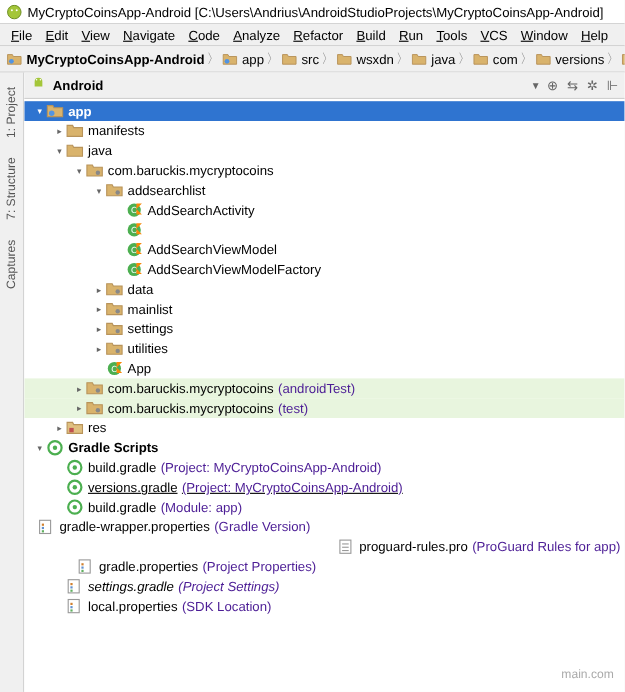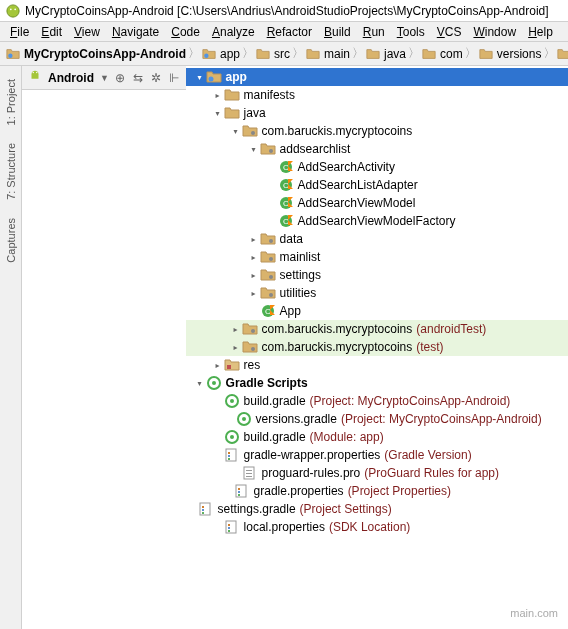--- a/index.html
+++ b/index.html
@@ -9,34 +9,34 @@
 .window-title { font-size: 12px; white-space: nowrap; overflow: hidden; }
 .menubar { height: 20px; background: #f0f0f0; display: flex; align-items: center; padding: 0 4px; border-bottom: 1px solid #d0d0d0; }
 .menubar-item { padding: 2px 6px; cursor: default; }
 .menubar-item u { text-decoration: underline; }
 .breadcrumbs { height: 24px; background: #f0f0f0; display: flex; align-items: center; padding: 0 6px; gap: 2px; border-bottom: 1px solid #d0d0d0; overflow: hidden; }
 .bc-item { display: flex; align-items: center; gap: 4px; white-space: nowrap; }
 .bc-sep { color: #888; }
 .main { display: flex; height: calc(629px - 22px - 20px - 24px); }
 .left-gutter { width: 22px; background: #f0f0f0; border-right: 1px solid #d0d0d0; display: flex; flex-direction: column; align-items: center; padding-top: 6px; gap: 4px; }
 .gutter-tab { writing-mode: vertical-rl; transform: rotate(180deg); font-size: 11px; padding: 6px 2px; color: #555; border: 1px solid transparent; cursor: default; display: flex; align-items: center; gap: 3px; }
-.panel { flex: 1; background: #fff; display: flex; flex-direction: row; overflow: hidden; }
+.panel { flex: 1; background: #fff; display: flex; flex-direction: column; overflow: hidden; }
 .panel-header { height: 24px; background: #f0f0f0; border-bottom: 1px solid #d0d0d0; display: flex; align-items: center; padding: 0 6px; gap: 6px; }
 .ph-title { flex: 1; font-weight: bold; }
 .ph-icons { display: flex; gap: 8px; color: #666; }
 .ph-icons span { cursor: default; }
 .tree { flex: 1; overflow: auto; padding: 2px 0; }
 .tree-row { display: flex; align-items: center; height: 18px; padding-right: 4px; white-space: nowrap; }
 .tree-row.selected { background: #2f74d0; color: #fff; }
 .tree-row.hl { background: #e8f5de; }
 .arrow { width: 12px; display: inline-flex; justify-content: center; font-size: 8px; color: #666; cursor: default; }
 .tree-row.selected .arrow { color: #fff; }
 .icon { width: 16px; height: 16px; margin-right: 4px; display: inline-flex; align-items: center; justify-content: center; }
 .node-label { }
-.node-hint { color: #7f1d1d; margin-left: 4px; }
+.node-hint { color: #4c1d95; margin-left: 4px; }
 .watermark { position: absolute; bottom: 10px; right: 10px; font-size: 11px; color: #aaa; }
 </style>
 </head>
 <body>
 
 <div class="titlebar">
   <span class="title-icon">
     <svg viewBox="0 0 16 16">
         <circle cx="8" cy="8" r="7" fill="#a4c639" stroke="#6a8a1f"></circle>
         <circle cx="5.5" cy="6" r="1" fill="#fff"></circle>
@@ -83,21 +83,21 @@
       <svg width="14" height="14" viewBox="0 0 16 16">
         <path d="M1 3h5l1 2h8v8H1z" fill="#d9b36c" stroke="#b8935a"></path>
       </svg>
       <span>src</span>
     </span>
     <span class="bc-sep">〉</span>
     <span class="bc-item">
       <svg width="14" height="14" viewBox="0 0 16 16">
         <path d="M1 3h5l1 2h8v8H1z" fill="#d9b36c" stroke="#b8935a"></path>
       </svg>
-      <span>main</span>
+      <span>wsxdn</span>
     </span>
     <span class="bc-sep">〉</span>
     <span class="bc-item">
       <svg width="14" height="14" viewBox="0 0 16 16">
         <path d="M1 3h5l1 2h8v8H1z" fill="#d9b36c" stroke="#b8935a"></path>
       </svg>
       <span>java</span>
     </span>
     <span class="bc-sep">〉</span>
     <span class="bc-item">
@@ -207,21 +207,20 @@
         </div>
         <div class="tree-row" style="padding-left: 80px;">
           <span class="arrow"></span>
           <span class="icon">
             <svg width="16" height="16" viewBox="0 0 16 16">
               <circle cx="8" cy="8" r="6" fill="#4caf50"></circle>
               <text x="8" y="11" font-size="8" text-anchor="middle" fill="#fff">C</text>
               <path d="M10 2 L15 2 L10 7 L15 12 L10 12 z" fill="#f88909"></path>
             </svg>
           </span>
-          <span class="node-label">AddSearchListAdapter</span>
         </div>
         <div class="tree-row" style="padding-left: 80px;">
           <span class="arrow"></span>
           <span class="icon">
             <svg width="16" height="16" viewBox="0 0 16 16">
               <circle cx="8" cy="8" r="6" fill="#4caf50"></circle>
               <text x="8" y="11" font-size="8" text-anchor="middle" fill="#fff">C</text>
               <path d="M10 2 L15 2 L10 7 L15 12 L10 12 z" fill="#f88909"></path>
             </svg>
           </span>
@@ -335,21 +334,21 @@
           <span class="arrow"></span>
           <span class="icon">
             <svg width="16" height="16" viewBox="0 0 16 16">
               <circle cx="8" cy="8" r="6" fill="none" stroke="#4caf50" stroke-width="2"></circle>
               <circle cx="8" cy="8" r="2" fill="#4caf50"></circle>
             </svg>
           </span>
           <span class="node-label">build.gradle</span>
           <span class="node-hint">(Project: MyCryptoCoinsApp-Android)</span>
         </div>
-        <div class="tree-row" style="padding-left: 38px;">
+        <div class="tree-row" style="padding-left: 26px; text-decoration: underline;">
           <span class="arrow"></span>
           <span class="icon">
             <svg width="16" height="16" viewBox="0 0 16 16">
               <circle cx="8" cy="8" r="6" fill="none" stroke="#4caf50" stroke-width="2"></circle>
               <circle cx="8" cy="8" r="2" fill="#4caf50"></circle>
             </svg>
           </span>
           <span class="node-label">versions.gradle</span>
           <span class="node-hint">(Project: MyCryptoCoinsApp-Android)</span>
         </div>
@@ -357,34 +356,34 @@
           <span class="arrow"></span>
           <span class="icon">
             <svg width="16" height="16" viewBox="0 0 16 16">
               <circle cx="8" cy="8" r="6" fill="none" stroke="#4caf50" stroke-width="2"></circle>
               <circle cx="8" cy="8" r="2" fill="#4caf50"></circle>
             </svg>
           </span>
           <span class="node-label">build.gradle</span>
           <span class="node-hint">(Module: app)</span>
         </div>
-        <div class="tree-row" style="padding-left: 26px;">
+        <div class="tree-row" style="">
           <span class="arrow"></span>
           <span class="icon">
             <svg width="16" height="16" viewBox="0 0 16 16">
               <rect x="2" y="2" width="10" height="12" fill="#fff" stroke="#999"></rect>
               <rect x="4" y="5" width="2" height="2" fill="#d08030"></rect>
               <rect x="4" y="8" width="2" height="2" fill="#6090d0"></rect>
               <rect x="4" y="11" width="2" height="2" fill="#60b060"></rect>
             </svg>
           </span>
           <span class="node-label">gradle-wrapper.properties</span>
           <span class="node-hint">(Gradle Version)</span>
         </div>
-        <div class="tree-row" style="padding-left: 44px;">
+        <div class="tree-row" style="padding-left: 26px; justify-content: flex-end;">
           <span class="arrow"></span>
           <span class="icon">
             <svg width="16" height="16" viewBox="0 0 16 16">
               <rect x="2" y="2" width="10" height="12" fill="#fff" stroke="#999"></rect>
               <rect x="4" y="5" width="6" height="1" fill="#999"></rect>
               <rect x="4" y="8" width="6" height="1" fill="#999"></rect>
               <rect x="4" y="11" width="6" height="1" fill="#999"></rect>
             </svg>
           </span>
           <span class="node-label">proguard-rules.pro</span>
@@ -396,21 +395,21 @@
             <svg width="16" height="16" viewBox="0 0 16 16">
               <rect x="2" y="2" width="10" height="12" fill="#fff" stroke="#999"></rect>
               <rect x="4" y="5" width="2" height="2" fill="#d08030"></rect>
               <rect x="4" y="8" width="2" height="2" fill="#6090d0"></rect>
               <rect x="4" y="11" width="2" height="2" fill="#60b060"></rect>
             </svg>
           </span>
           <span class="node-label">gradle.properties</span>
           <span class="node-hint">(Project Properties)</span>
         </div>
-        <div class="tree-row" style="">
+        <div class="tree-row" style="padding-left: 26px; font-style: italic;">
           <span class="arrow"></span>
           <span class="icon">
             <svg width="16" height="16" viewBox="0 0 16 16">
               <rect x="2" y="2" width="10" height="12" fill="#fff" stroke="#999"></rect>
               <rect x="4" y="5" width="2" height="2" fill="#d08030"></rect>
               <rect x="4" y="8" width="2" height="2" fill="#6090d0"></rect>
               <rect x="4" y="11" width="2" height="2" fill="#60b060"></rect>
             </svg>
           </span>
           <span class="node-label">settings.gradle</span>

